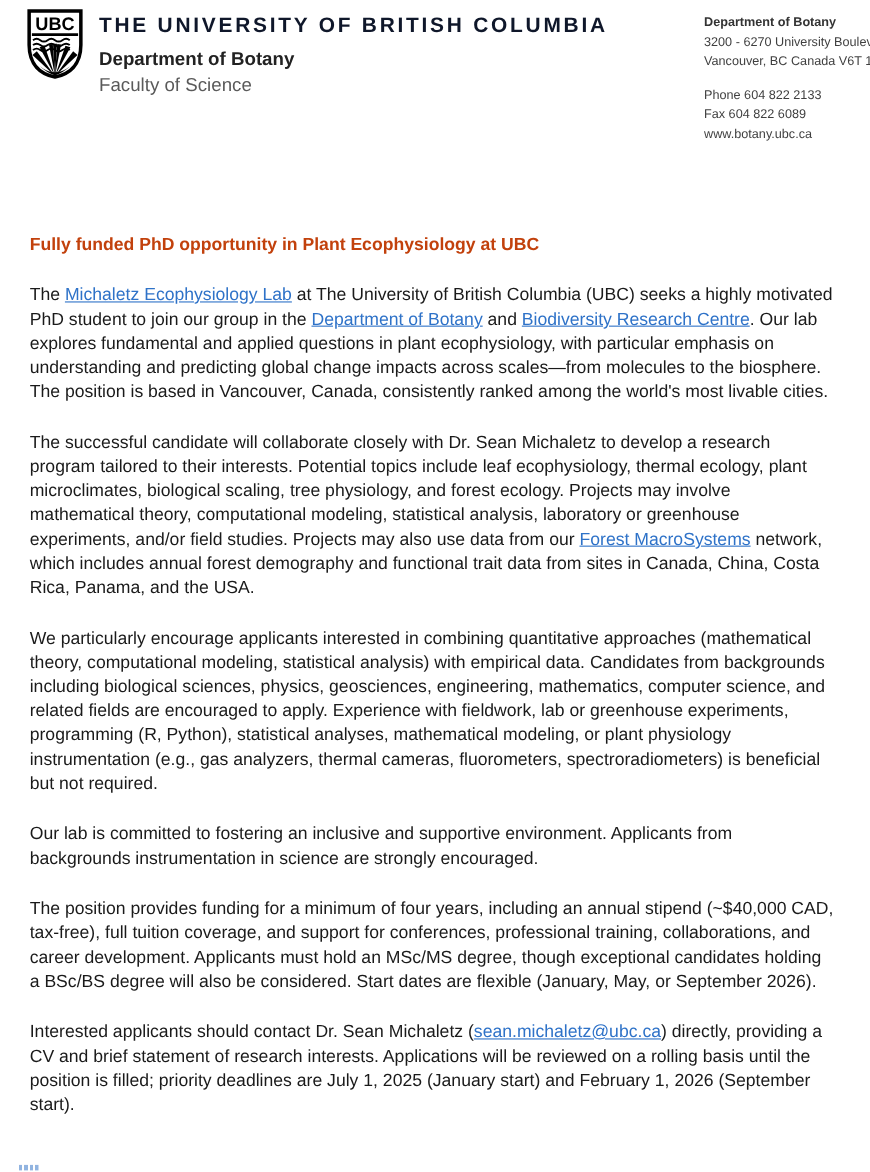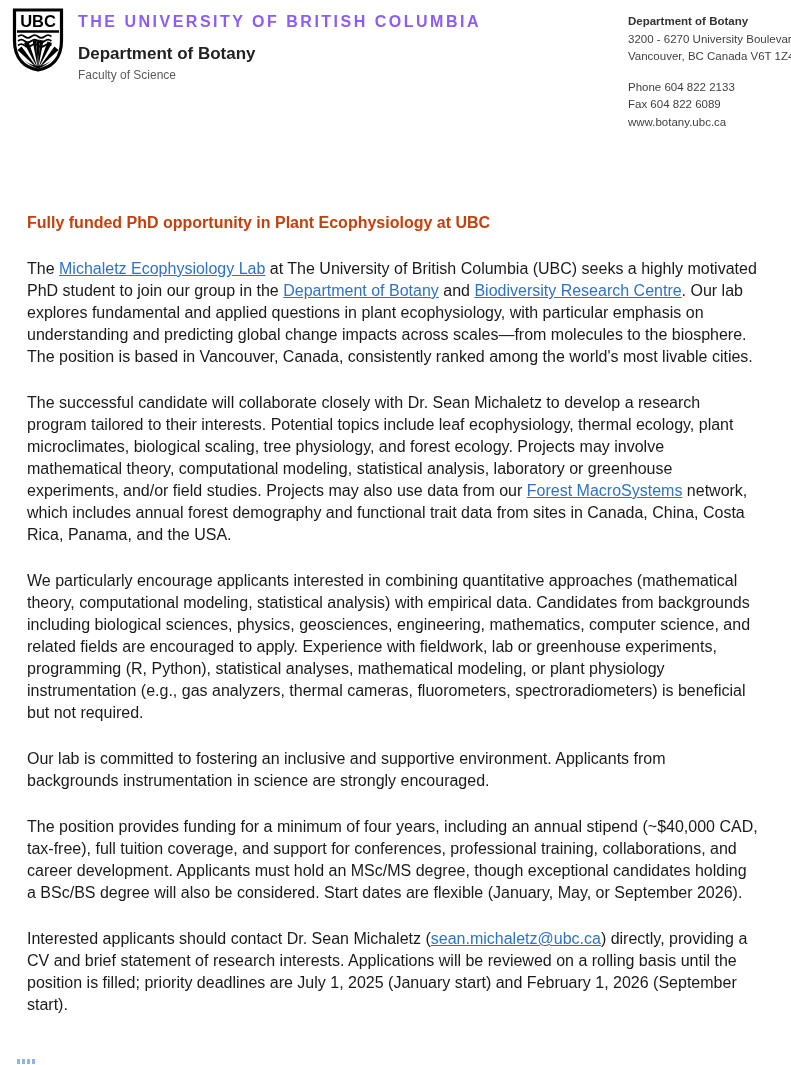--- a/index.html
+++ b/index.html
@@ -6,36 +6,36 @@
   html, body { background: #ffffff; }
   body {
     width: 791px; height: 1065px;
     position: relative;
     overflow: hidden;
     font-family: "Liberation Sans", sans-serif;
     color: #1a1a1a;
   }
 
   
-  .letterhead { position: absolute; left: 0; top: 0; width: 680px; height: 150px; }
+  .letterhead { position: absolute; left: 12px; top: 0; width: 680px; height: 150px; }
 
   .logo { position: absolute; left: 12px; top: 8px; width: 52px; height: 64px; }
 
   .uni-name {
     position: absolute; left: 78px; top: 13px;
-    font-size: 16px; font-weight: bold; letter-spacing: 2.5px;
-    color: #8b5cf6; white-space: nowrap;
+    font-size: 19px; font-weight: bold; letter-spacing: 2.5px;
+    color: #0f172a; white-space: nowrap;
   }
   .dept-name {
     position: absolute; left: 78px; top: 44px;
     font-size: 17px; font-weight: bold; color: #222; white-space: nowrap;
   }
   .faculty-name {
     position: absolute; left: 78px; top: 68px;
-    font-size: 12px; color: #5a5a5a; white-space: nowrap;
+    font-size: 17px; color: #5a5a5a; white-space: nowrap;
   }
 
   .contact {
     position: absolute; left: 628px; top: 13px;
     font-size: 11.5px; line-height: 17.5px; color: #3f3f3f;
     white-space: nowrap; width: 200px;
   }
   .contact .c-bold { font-weight: bold; color: #333; }
   .contact .c-gap { height: 13px; }
 

